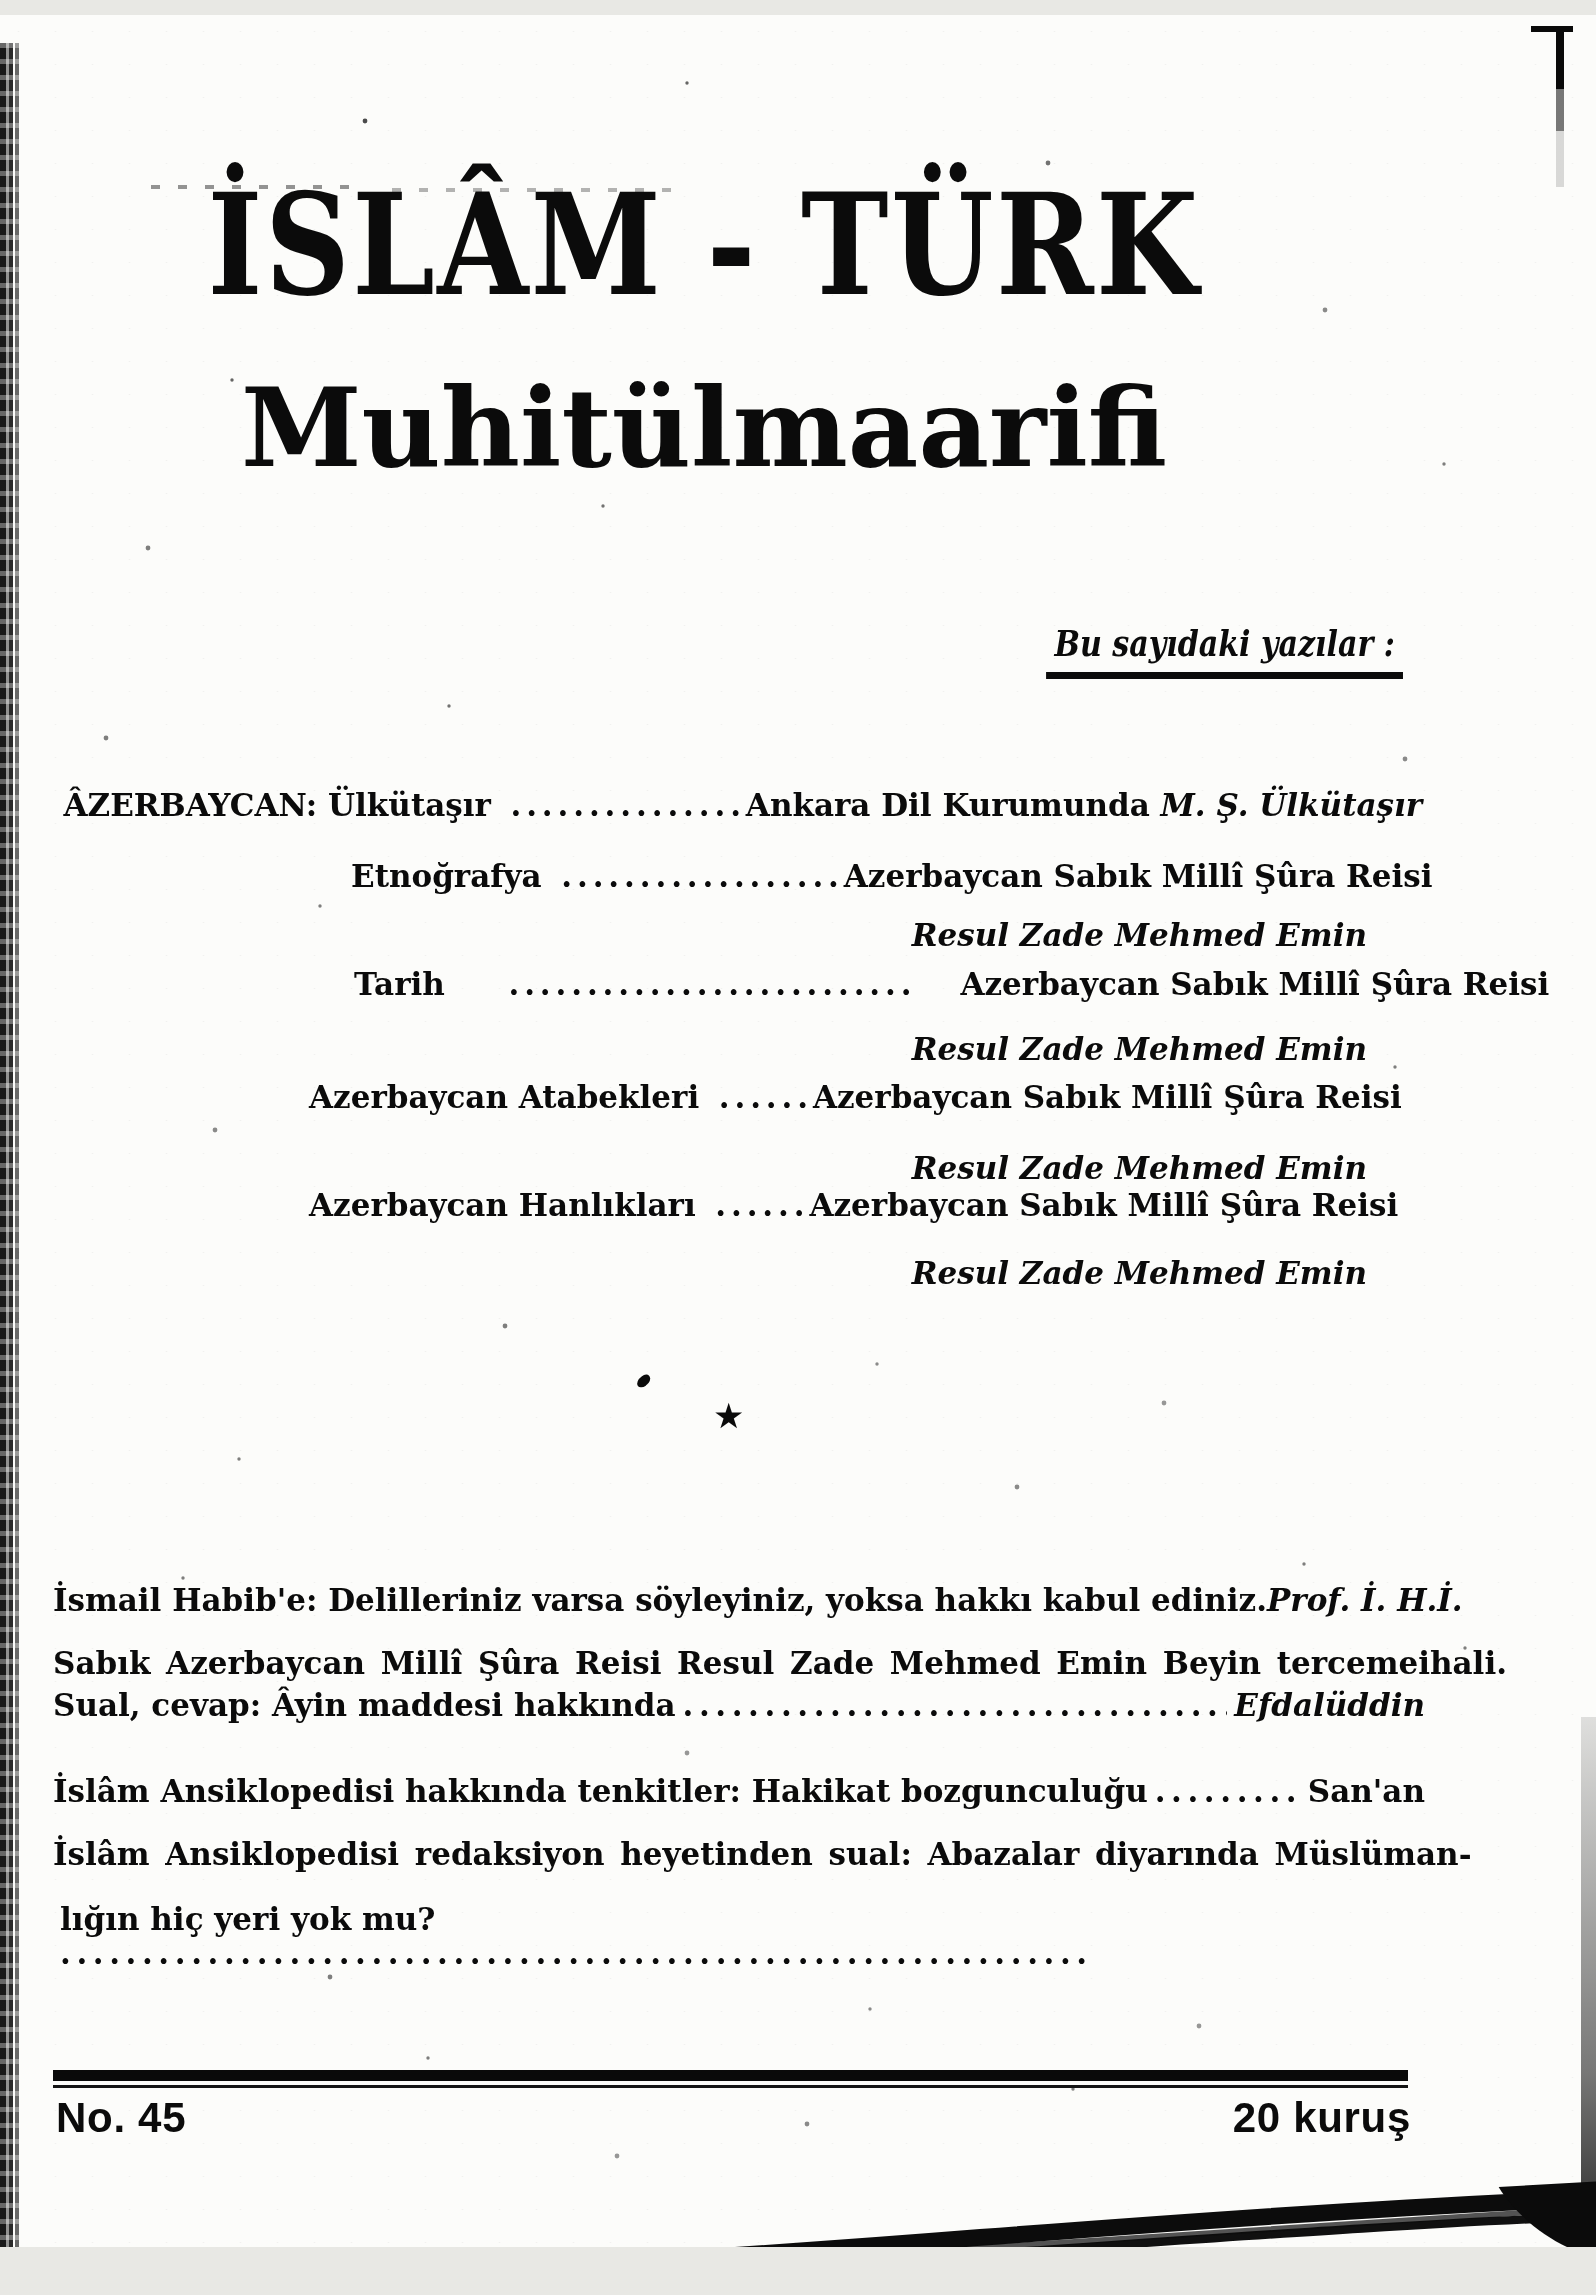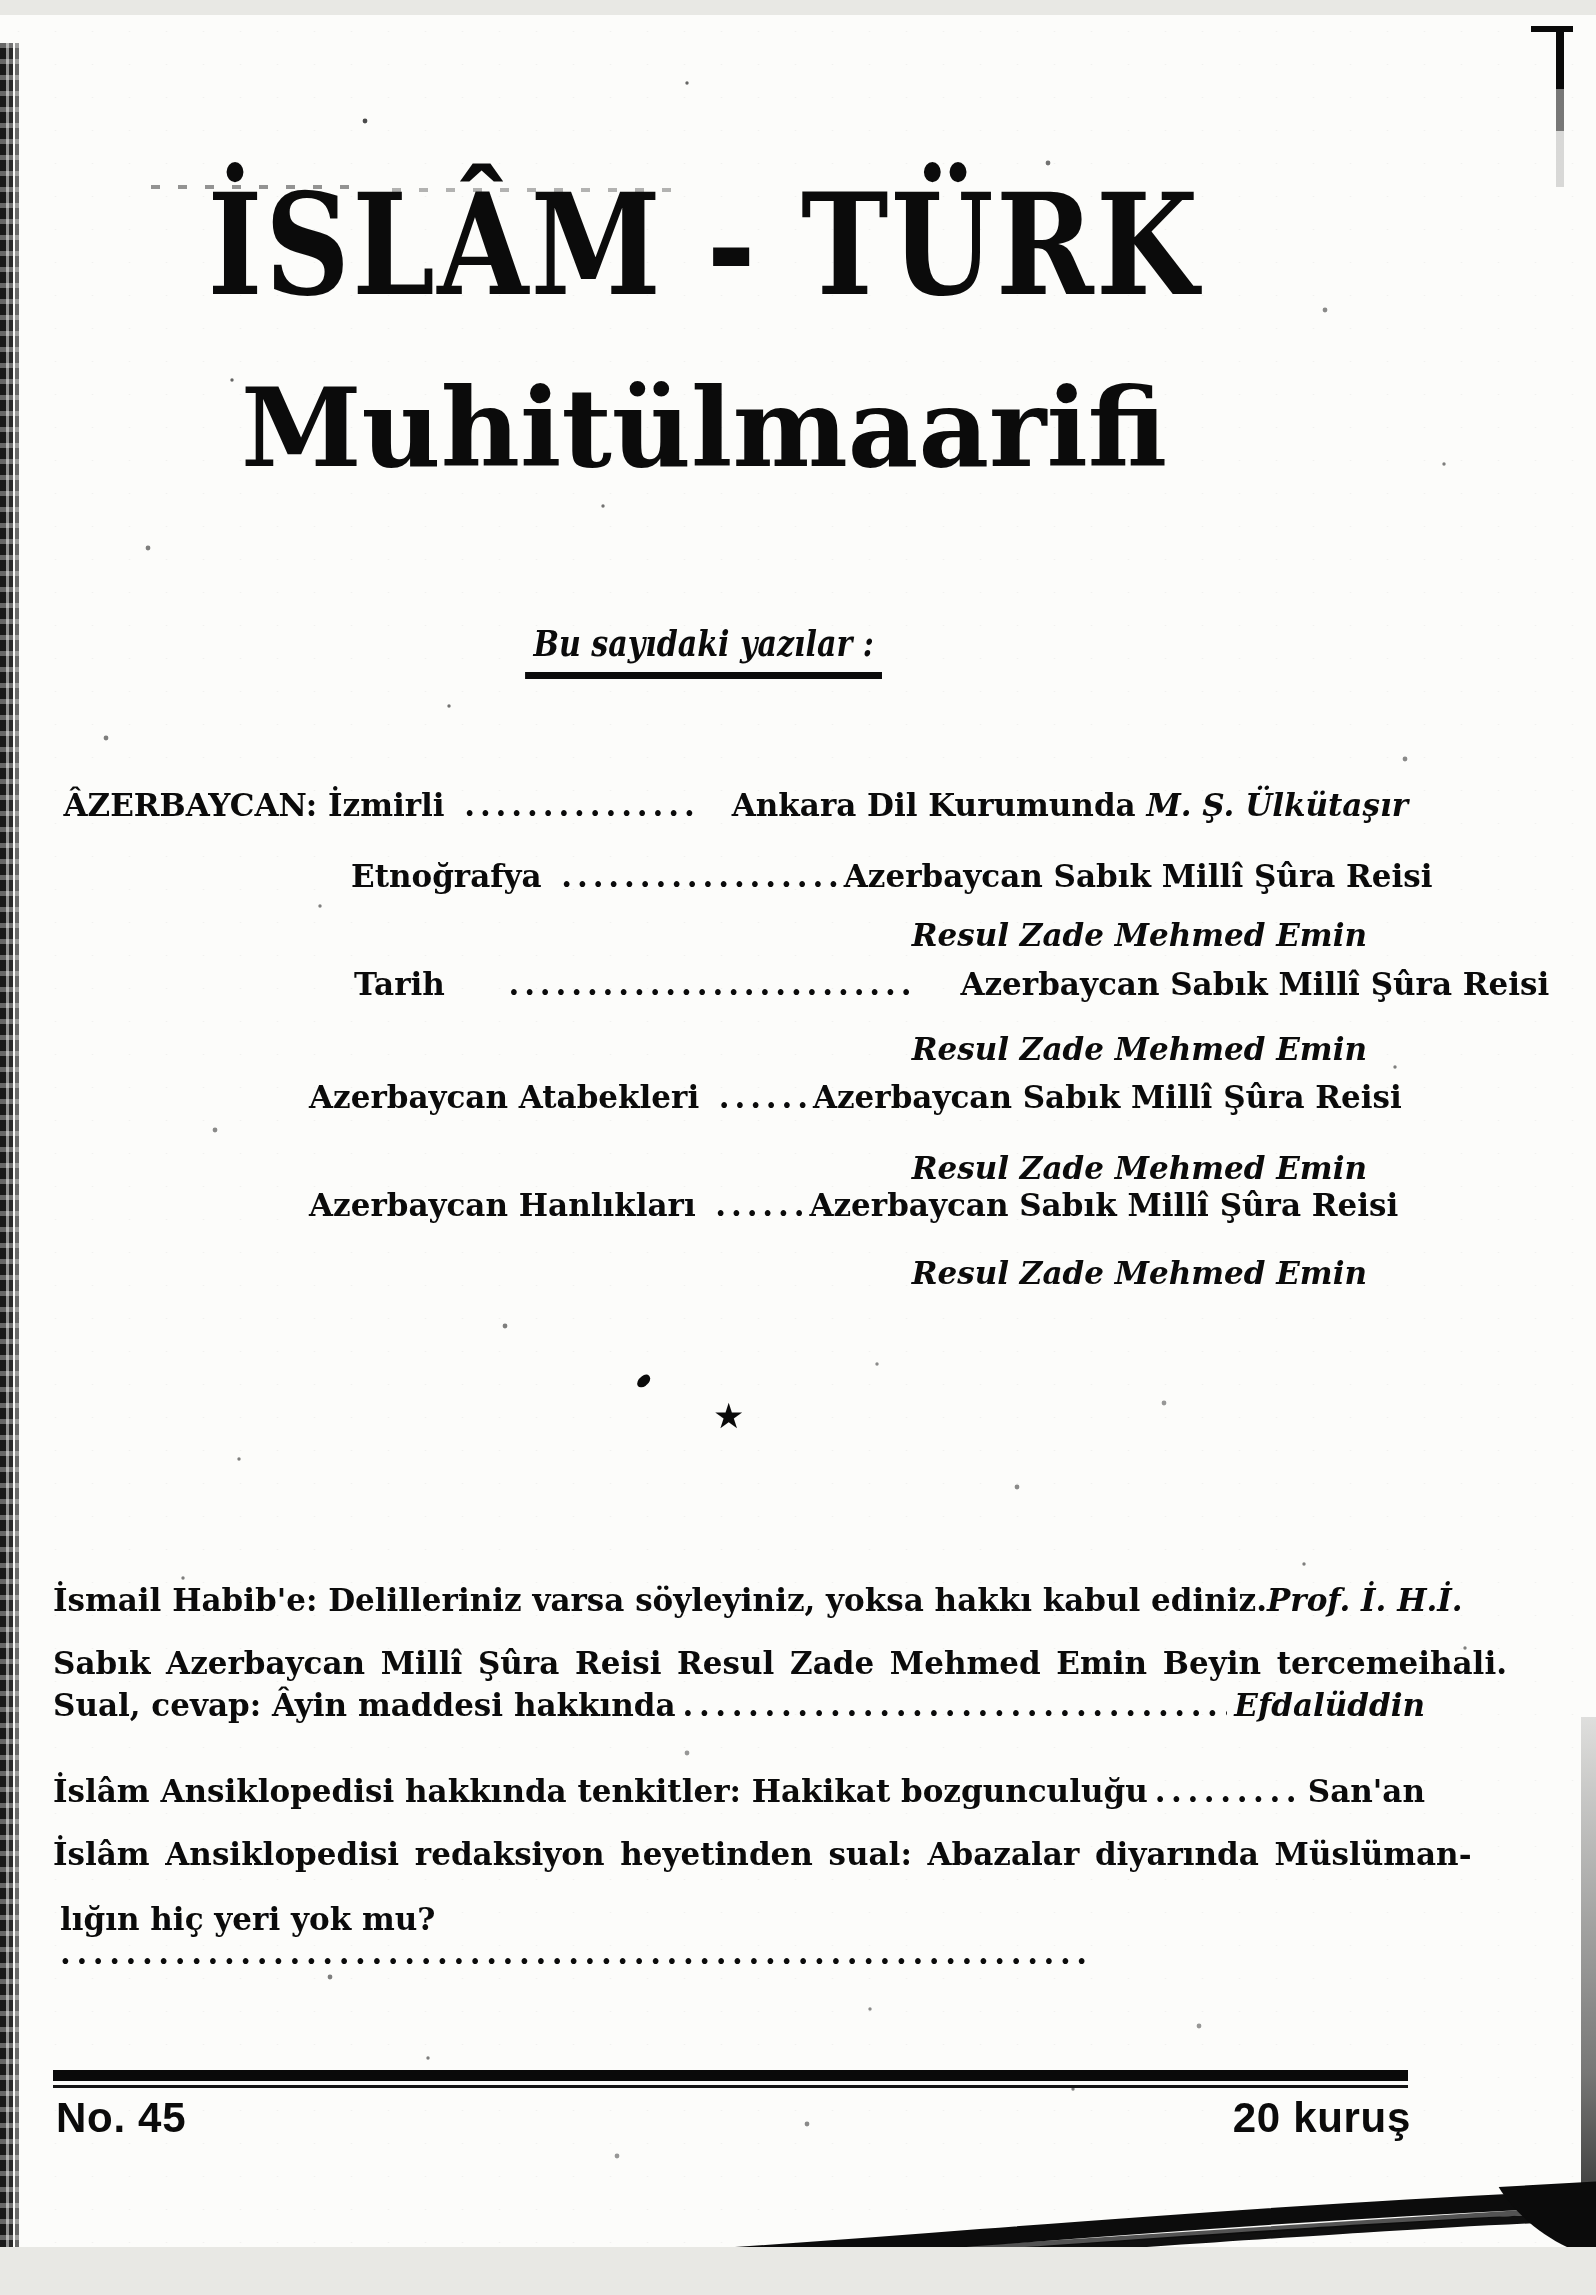--- a/index.html
+++ b/index.html
@@ -48,21 +48,21 @@
       806px 2108px 0 1.4px rgba(0,0,0,.45), 1072px 2073px 0 0.7px rgba(0,0,0,.5),
       616px 2140px 0 1.4px rgba(0,0,0,.4), 182px 1562px 0 0.7px rgba(0,0,0,.5);}
   .ink-blot{position:absolute;left:636px;top:1361px;width:15.4px;height:9.8px;background:#0a0a0a;
     border-radius:60% 40% 55% 45%;transform:rotate(-35deg);}
   .bottom-band{position:absolute;left:0;top:2158px;width:1596px;height:138px;}
   
   .center-col{position:absolute;left:0;width:1408px;text-align:center;}
   .title{top:160px;font-size:140px;font-weight:700;line-height:1;white-space:nowrap;}
   .title .squeeze{display:inline-block;transform:scaleX(.84);transform-origin:center;letter-spacing:2.8px;}
   .subtitle{top:359px;font-size:109px;font-weight:700;line-height:1;white-space:nowrap;}
-  .heading-wrap{position:absolute;left:0;top:608px;width:1408px;text-align:center;}
+  .heading-wrap{position:absolute;left:0;top:608px;width:1408px;text-align:right;padding-left:24px;}
   .heading{display:inline-block;font-size:35px;font-weight:700;font-style:italic;
     padding:0 9.8px 8.4px 9.8px;border-bottom:7px solid #0b0b0b;transform:scaleX(.86);transform-origin:center;white-space:nowrap;}
   .toc-line{position:absolute;left:53px;width:1355px;display:flex;align-items:baseline;
     font-size:31px;font-weight:700;line-height:1.1;white-space:nowrap;}
   .toc-line .dots{letter-spacing:4.9px;margin-left:19.6px;}
   .toc-line .right{margin-left:auto;}
   .toc-line.inset .right{padding-right:41px;}
   .toc-author{position:absolute;left:53px;width:1355px;text-align:right;padding-right:41px;box-sizing:border-box;
     font-size:31px;font-weight:700;font-style:italic;white-space:nowrap;}
   .author{font-style:italic;}
@@ -95,21 +95,21 @@
   <h1 class="center-col title" style="margin:0;position:absolute;"><span class="squeeze">İSLÂM - TÜRK</span></h1>
   <h2 class="center-col subtitle" style="margin:0;position:absolute;">Muhitülmaarifi</h2>
 
   <div class="heading-wrap">
     <span class="heading">Bu sayıdaki yazılar :</span>
   </div>
 
   <div>
 
     <div class="toc-line" style="top:773px;">
-      <span style="margin-left:10.5px;">ÂZERBAYCAN: İzmirli</span>
+      <span style="margin-left:10.5px;">ÂZERBAYCAN: Ülkütaşır</span>
         <span class="dots">...............</span>
       <span class="right"><span>Ankara Dil Kurumunda </span><span class="author">M. Ş. Ülkütaşır</span></span>
     </div>
 
     <div class="toc-line inset" style="top:844px;">
       <span style="margin-left:298px;">Etnoğrafya</span>
         <span class="dots">..................</span>
       <span class="right">Azerbaycan Sabık Millî Şûra Reisi</span>
     </div>
     <div class="toc-author" style="top:902px;">Resul Zade Mehmed Emin</div>

